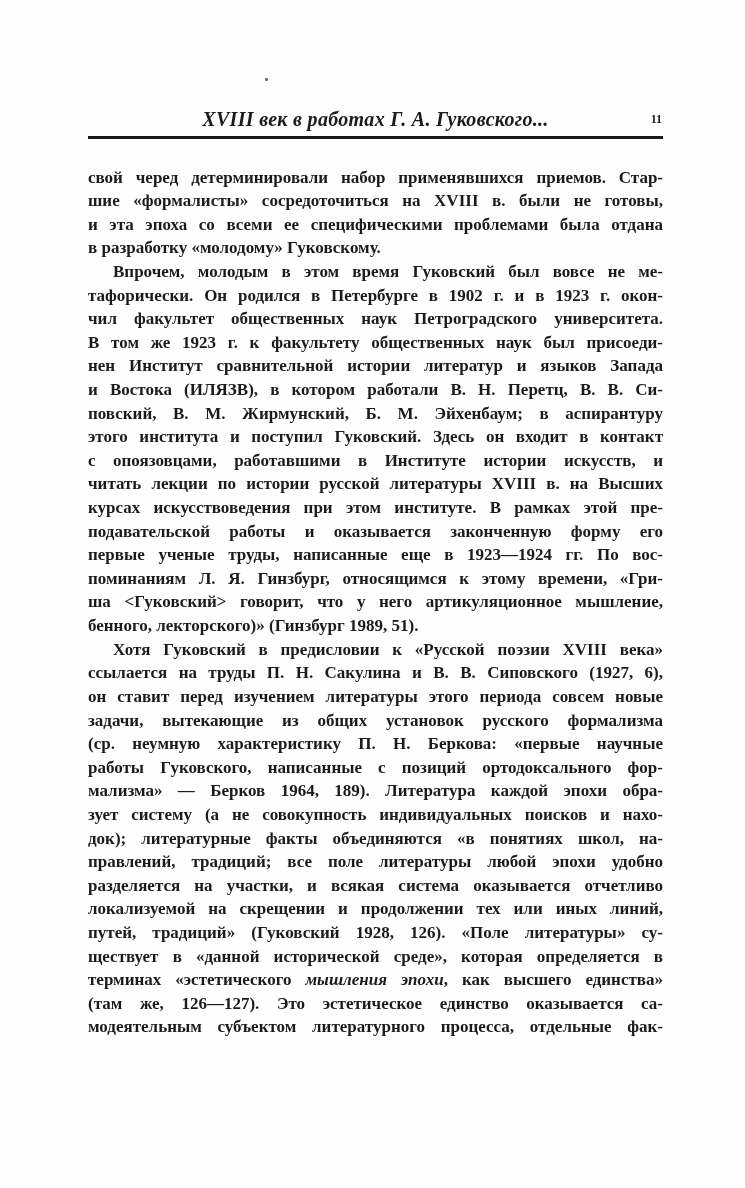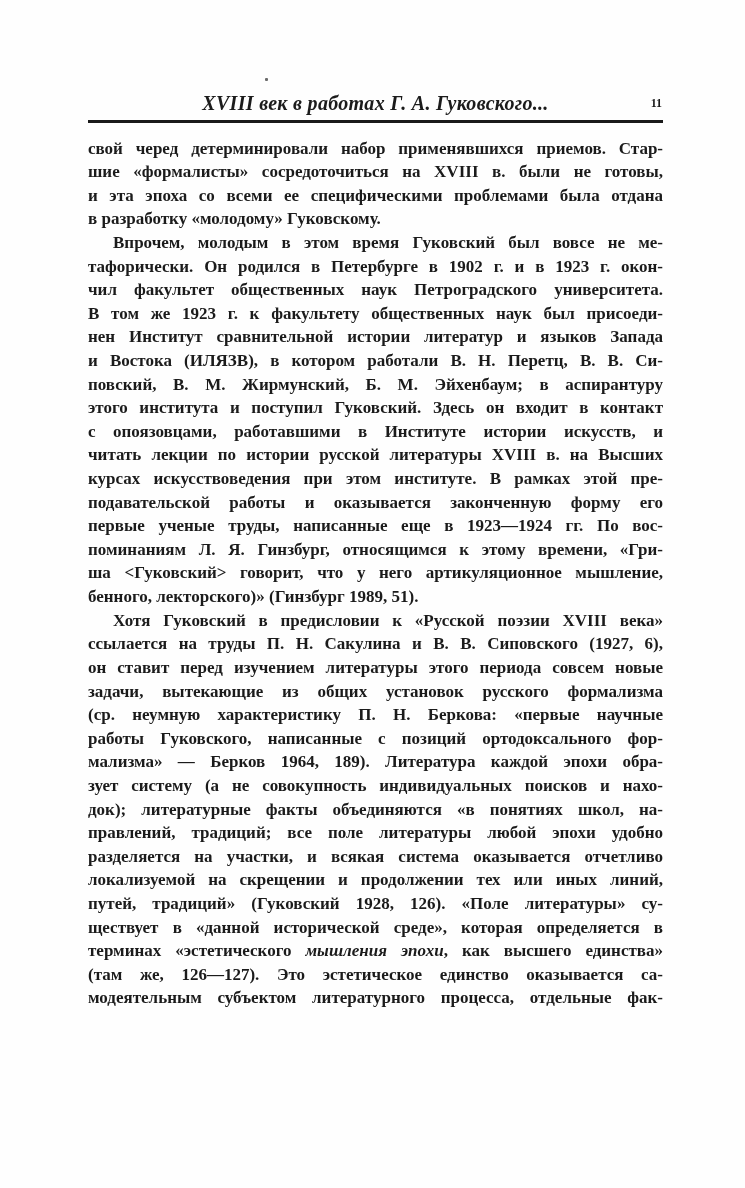--- a/index.html
+++ b/index.html
@@ -21,21 +21,21 @@
     left: 265px;
     top: 78px;
     width: 3px;
     height: 3px;
     background: #6b6b6b;
     border-radius: 1px;
   }
   .text-block {
     position: absolute;
     left: 88px;
-    top: 90px;
+    top: 106px;
     width: 575px;
   }
   .header-row {
     position: relative;
     height: 27px;
     line-height: 27px;
     text-align: center;
   }
   .running-title {
     font-style: italic;
@@ -50,21 +50,21 @@
     font-style: normal;
     font-weight: 700;
     font-size: 12px;
   }
   .header-rule {
     height: 2.5px;
     background: #1a1a1a;
     margin-top: 3px;
   }
   .body-text {
-    margin-top: 14px;
+    margin-top: 27px;
     font-size: 17px;
     font-weight: 600;
     line-height: 23.62px;
   }
   .line {
     height: 23.62px;
     overflow: hidden;
     text-align: justify;
     text-align-last: justify;
   }

